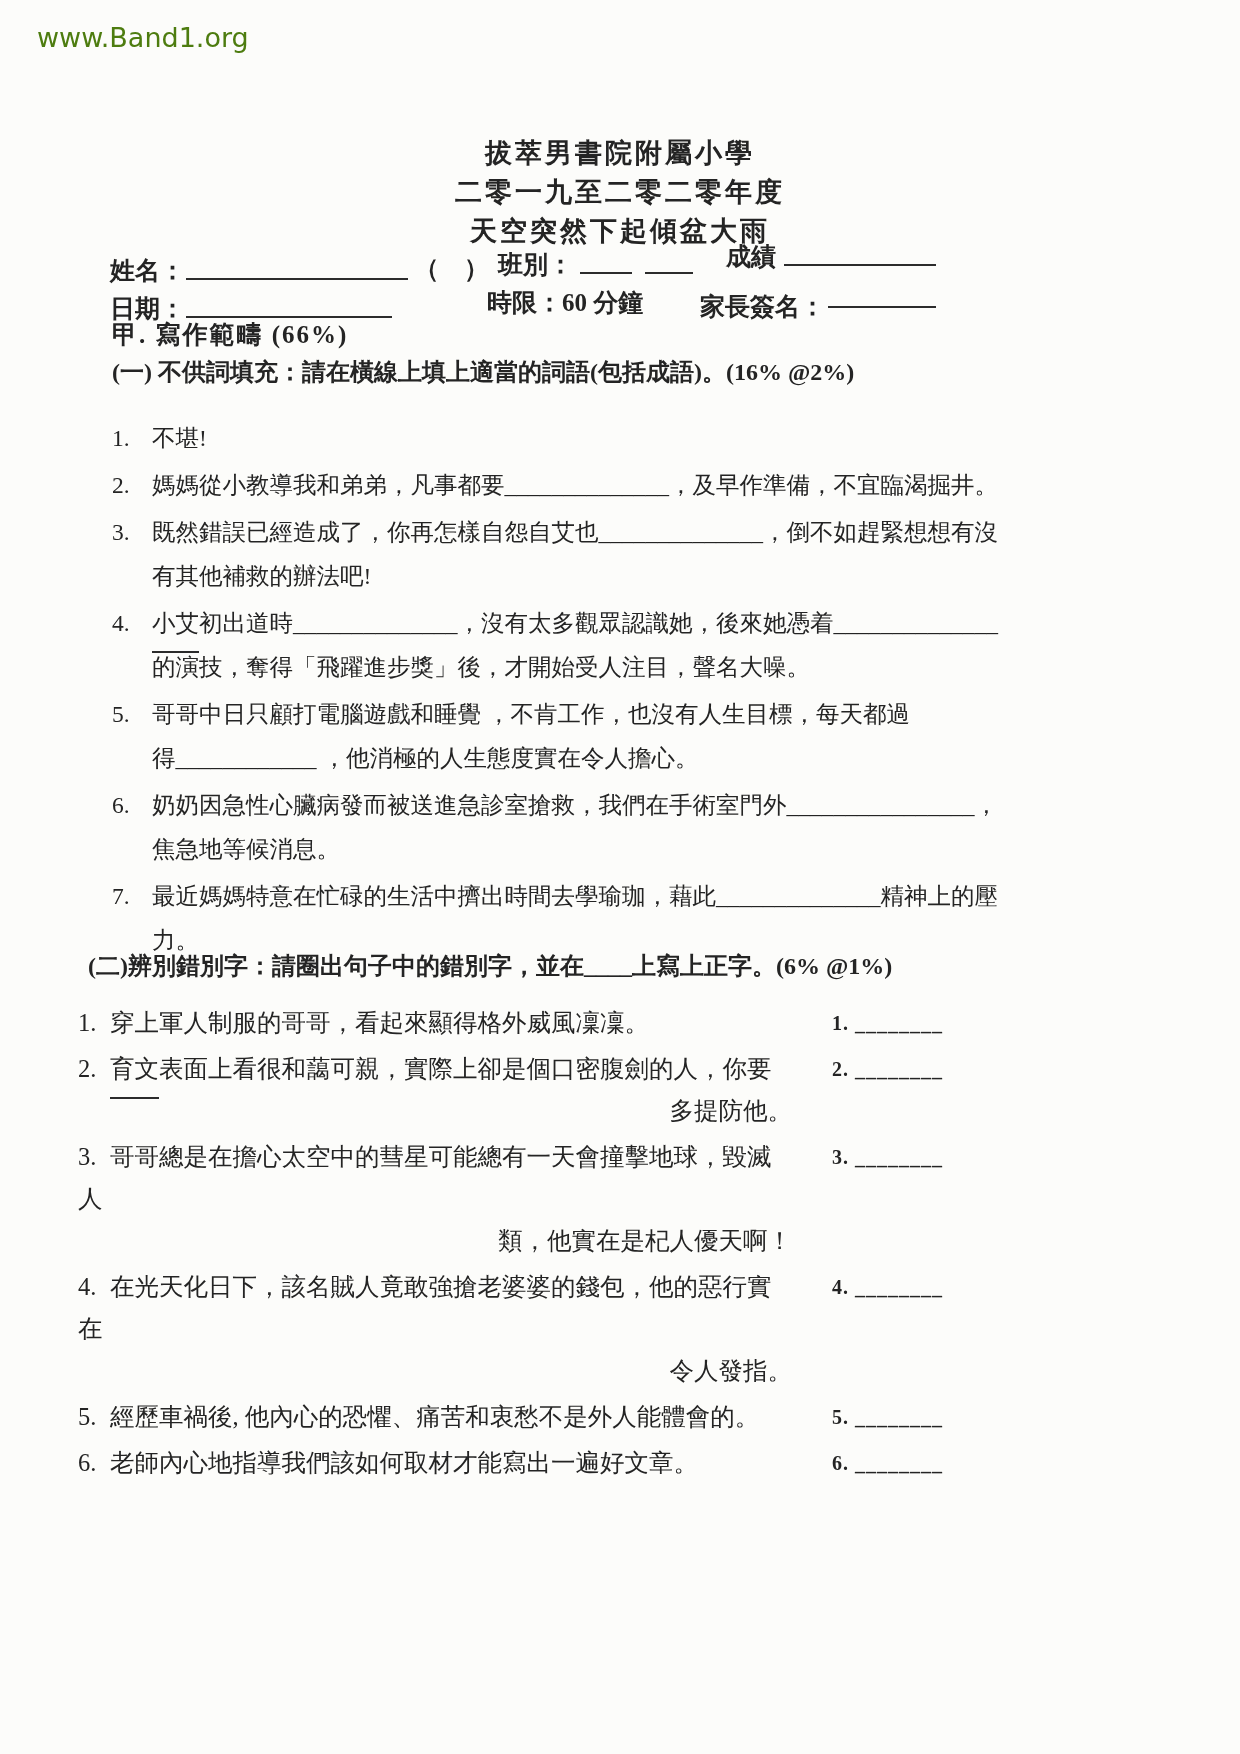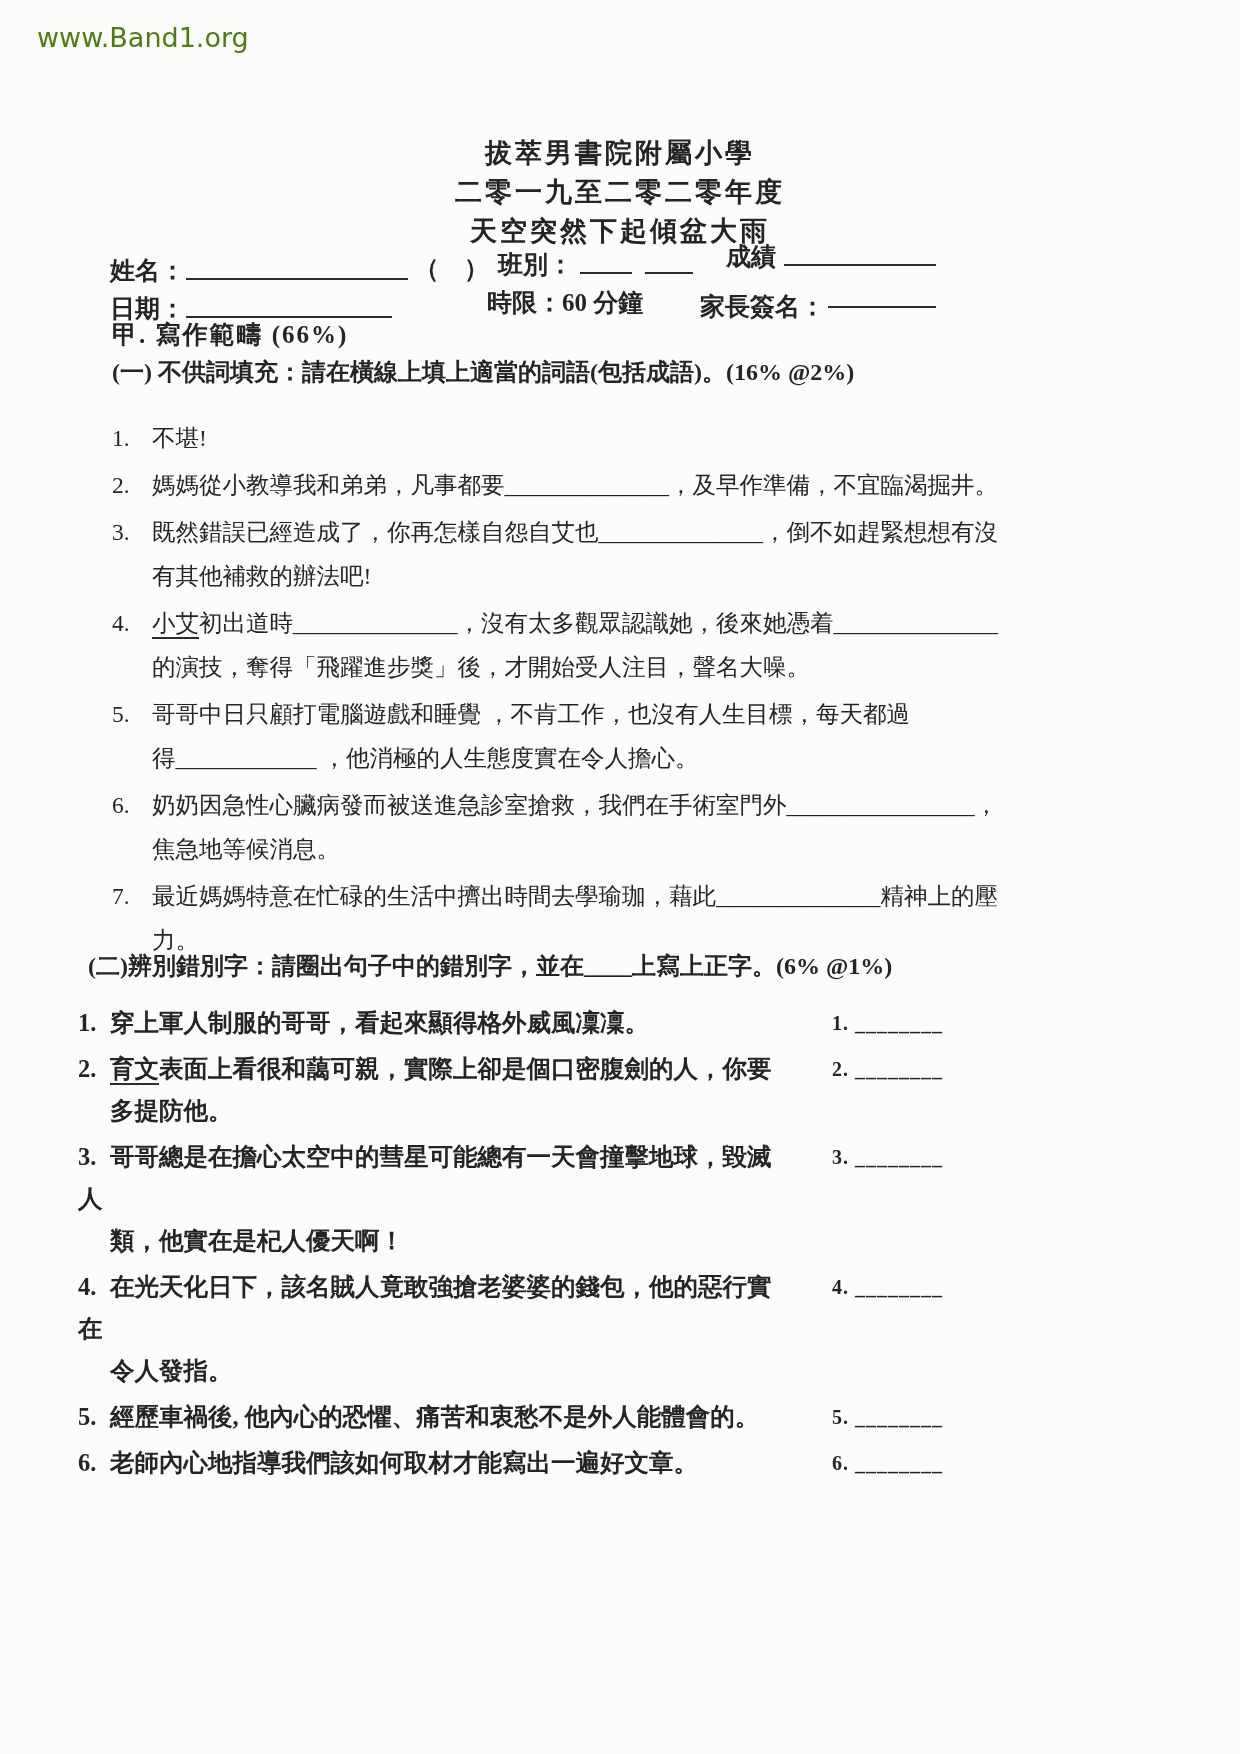--- a/index.html
+++ b/index.html
@@ -41,35 +41,35 @@
     font-size:24px; font-weight:700;
   }
   .part1 {
     position:absolute; left:112px; top:416px; width:905px;
     font-size:23.5px;
   }
   .q { display:flex; margin-bottom:3px; }
   .qnum { width:40px; flex:none; line-height:44px; }
   .qtext { flex:1; }
   .qline { line-height:44px; }
-  .uname { border-bottom:2px solid #2b2b2b; padding-bottom:1px;margin-top:8px; }
+  .uname { border-bottom:2px solid #2b2b2b; padding-bottom:15px;margin-top:8px; }
   .p2-title {
     position:absolute; left:88px; top:950px;
     font-size:24px; font-weight:700;
   }
   .part2 {
     position:absolute; left:78px; top:1002px; width:892px;
   }
   .q2row {
     display:flex; justify-content:space-between;
     align-items:flex-start; margin-bottom:4px;
   }
-  .q2text { width:714px; font-size:24.5px; line-height:42px; font-weight:700; }
+  .q2text { width:714px; font-size:24.5px; line-height:42px; font-weight:400; }
   .q2num { display:inline-block; width:32px; }
-  .q2line2 { margin-left:32px; }
+  .q2line2 { margin-left:32px;text-align:right; }
   .q2ans {
     width:138px; font-size:20px; line-height:42px;
     letter-spacing:1px; white-space:nowrap; font-weight:600;
   }
 </style>
 </head>
 <body>
 
 <div class="page">
 

